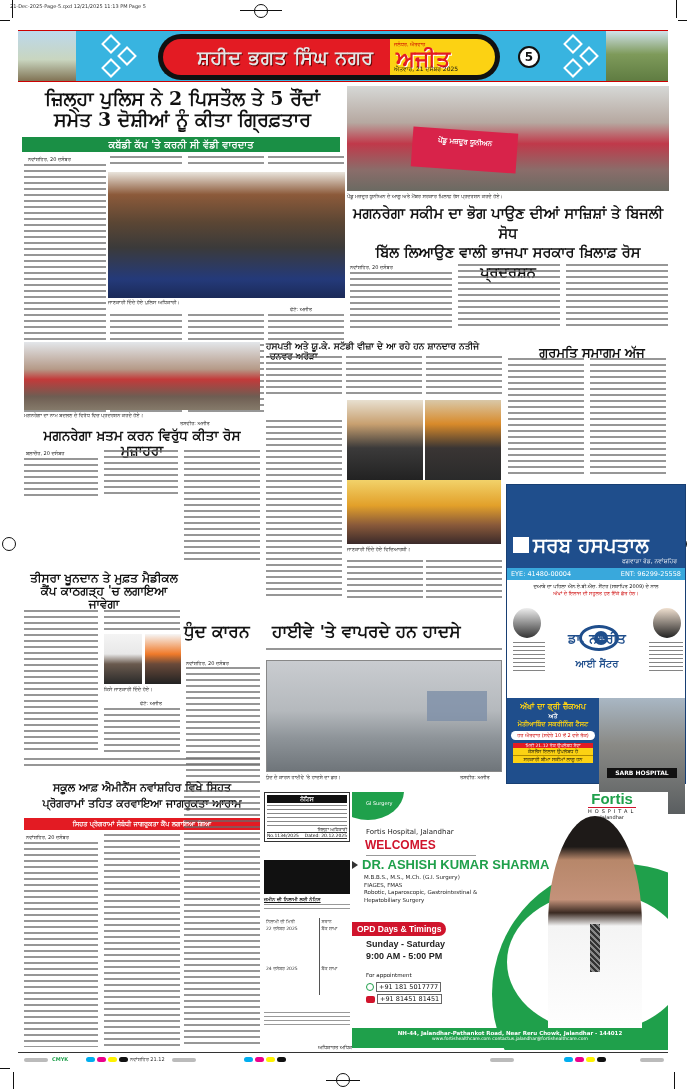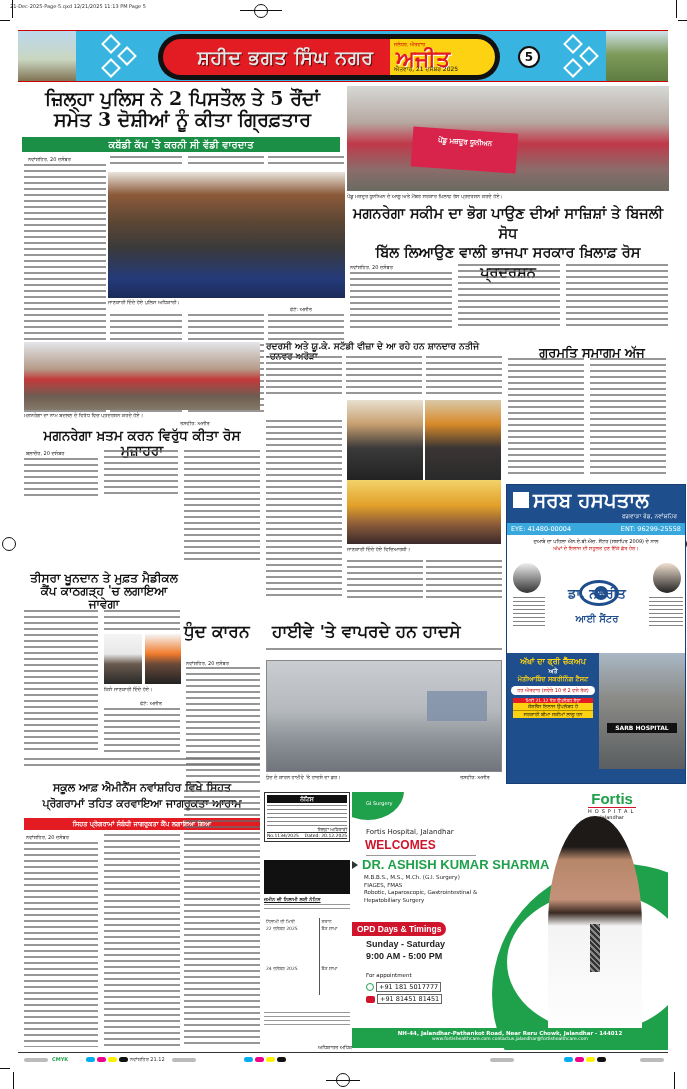--- a/index.html
+++ b/index.html
@@ -139,21 +139,21 @@
 <div class="abs caption" style="left:347px;top:193px;width:320px;">ਪੇਂਡੂ ਮਜ਼ਦੂਰ ਯੂਨੀਅਨ ਦੇ ਆਗੂ ਅਤੇ ਮੈਂਬਰ ਸਰਕਾਰ ਖ਼ਿਲਾਫ਼ ਰੋਸ ਪ੍ਰਦਰਸ਼ਨ ਕਰਦੇ ਹੋਏ।</div>
 <div class="abs h1" style="left:348px;top:203px;width:320px;font-size:14.5px;line-height:1.35;">
   <div>ਮਗਨਰੇਗਾ ਸਕੀਮ ਦਾ ਭੋਗ ਪਾਉਣ ਦੀਆਂ ਸਾਜ਼ਿਸ਼ਾਂ ਤੇ ਬਿਜਲੀ ਸੋਧ</div>
   <div>ਬਿੱਲ ਲਿਆਉਣ ਵਾਲੀ ਭਾਜਪਾ ਸਰਕਾਰ ਖ਼ਿਲਾਫ਼ ਰੋਸ ਪ੍ਰਦਰਸ਼ਨ</div>
 </div>
 <div class="abs caption" style="left:350px;top:264px;">ਨਵਾਂਸ਼ਹਿਰ, 20 ਦਸੰਬਰ</div>
 <div class="abs col" style="left:350px;top:272px;width:102px;height:58px;background:repeating-linear-gradient(180deg,#6a6a6a 0 2px,transparent 2px 6px);opacity:.7;"></div>
 <div class="abs col" style="left:458px;top:264px;width:102px;height:66px;background:repeating-linear-gradient(180deg,#6a6a6a 0 2px,transparent 2px 6px);opacity:.7;"></div>
 <div class="abs col" style="left:566px;top:264px;width:102px;height:66px;background:repeating-linear-gradient(180deg,#6a6a6a 0 2px,transparent 2px 6px);opacity:.7;"></div>
 
-<div class="abs h1" style="left:266px;top:342px;width:240px;font-size:9px;text-align:left;">ਰਦਰਸੀ ਅਤੇ ਯੂ.ਕੇ. ਸਟੱਡੀ ਵੀਜ਼ਾ ਦੇ ਆ ਰਹੇ ਹਨ ਸ਼ਾਨਦਾਰ ਨਤੀਜੇ -ਚਨਵਰ ਅਰੋੜਾ</div>
+<div class="abs h1" style="left:266px;top:342px;width:240px;font-size:9px;text-align:left;">ਹਸਪਤੀ ਅਤੇ ਯੂ.ਕੇ. ਸਟੱਡੀ ਵੀਜ਼ਾ ਦੇ ਆ ਰਹੇ ਹਨ ਸ਼ਾਨਦਾਰ ਨਤੀਜੇ -ਚਨਵਰ ਅਰੋੜਾ</div>
 <div class="abs col" style="left:266px;top:356px;width:76px;height:40px;background:repeating-linear-gradient(180deg,#6a6a6a 0 2px,transparent 2px 6px);opacity:.7;"></div>
 <div class="abs col" style="left:346px;top:356px;width:76px;height:40px;background:repeating-linear-gradient(180deg,#6a6a6a 0 2px,transparent 2px 6px);opacity:.7;"></div>
 <div class="abs col" style="left:426px;top:356px;width:76px;height:40px;background:repeating-linear-gradient(180deg,#6a6a6a 0 2px,transparent 2px 6px);opacity:.7;"></div>
 <div class="abs photo p-award1" style="left:347px;top:400px;width:76px;height:80px;"></div>
 <div class="abs photo p-award2" style="left:425px;top:400px;width:76px;height:80px;"></div>
 <div class="abs photo p-stage" style="left:347px;top:480px;width:154px;height:64px;"></div>
 <div class="abs caption" style="left:347px;top:546px;width:154px;">ਜਾਣਕਾਰੀ ਦਿੰਦੇ ਹੋਏ ਵਿਦਿਆਰਥੀ।</div>
 <div class="abs col" style="left:347px;top:560px;width:76px;height:40px;background:repeating-linear-gradient(180deg,#6a6a6a 0 2px,transparent 2px 6px);opacity:.7;"></div>
 <div class="abs col" style="left:426px;top:560px;width:76px;height:40px;background:repeating-linear-gradient(180deg,#6a6a6a 0 2px,transparent 2px 6px);opacity:.7;"></div>
 
@@ -188,21 +188,21 @@
 <div class="abs caption" style="left:186px;top:660px;">ਨਵਾਂਸ਼ਹਿਰ, 20 ਦਸੰਬਰ</div>
 <div class="abs col" style="left:186px;top:667px;width:74px;height:120px;background:repeating-linear-gradient(180deg,#6a6a6a 0 2px,transparent 2px 6px);opacity:.7;"></div>
 <div class="abs col" style="left:266px;top:648px;width:236px;height:6px;background:repeating-linear-gradient(180deg,#6a6a6a 0 2px,transparent 2px 6px);opacity:.7;"></div>
 <div class="abs photo p-fog" style="left:266px;top:660px;width:236px;height:112px;border:1px solid #888;">
   <div class="abs" style="left:160px;top:30px;width:60px;height:30px;background:#7d8fa8;opacity:.8;"></div>
 </div>
 <div class="abs caption" style="left:266px;top:774px;width:180px;">ਧੁੰਦ ਦੇ ਕਾਰਨ ਹਾਈਵੇ 'ਤੇ ਹਾਦਸੇ ਦਾ ਡਰ।</div>
 <div class="abs caption" style="left:460px;top:774px;">ਤਸਵੀਰ: ਅਜੀਤ</div>
 
 <div class="abs sarb">
-  <div style="display:flex;align-items:center;gap:4px;padding:3px 6px 0;">
+  <div style="display:flex;align-items:center;gap:4px;padding:3px 6px 0;margin-top:45px;">
     <span style="width:16px;height:16px;background:#fff;display:inline-block;"></span>
     <span class="name">ਸਰਬ ਹਸਪਤਾਲ</span>
   </div>
   <div class="addr" style="text-align:right;padding-right:8px;">ਫਗਵਾੜਾ ਰੋਡ, ਨਵਾਂਸ਼ਹਿਰ</div>
   <div class="phones" style="margin-top:3px;">
     <span>EYE: 41480-00004</span>
     <span>ENT: 96299-25558</span>
   </div>
   <div class="white" style="height:118px;padding:3px 4px;position:relative;">
     <div style="font-size:5px;text-align:center;color:#111;">ਦੁਆਬੇ ਦਾ ਪਹਿਲਾ ਐਨ.ਏ.ਬੀ.ਐਚ. ਸੈਂਟਰ (ਸਥਾਪਿਤ 2009) ਦੇ ਨਾਲ</div>

